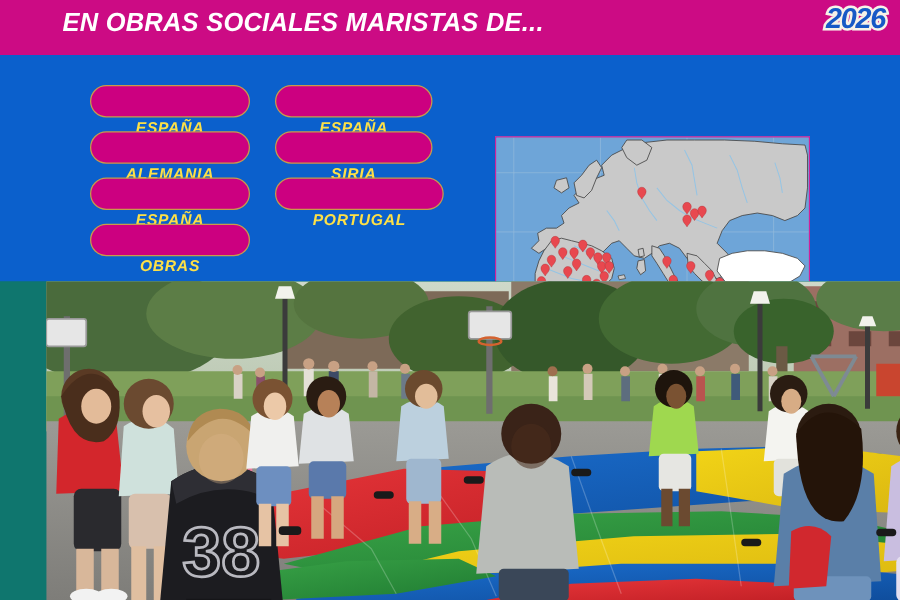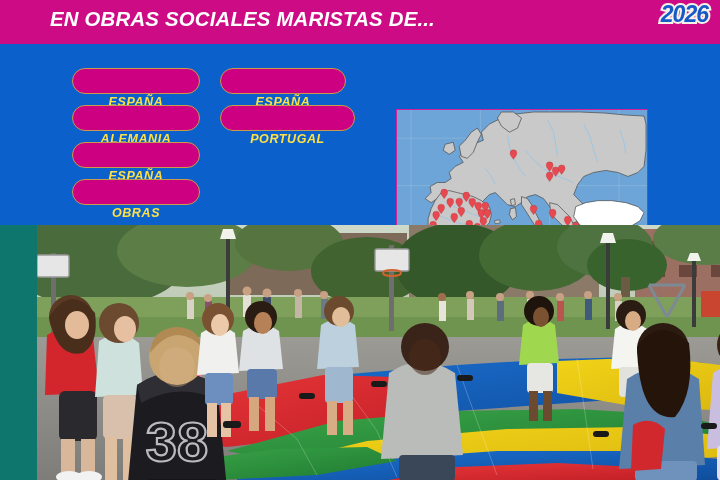--- a/index.html
+++ b/index.html
@@ -101,20 +101,23 @@
         <span>ESPAÑA</span>
       </div>
       <div class="pill w128">
         <span>OBRAS</span>
       </div>
     </div>
 
     <div class="btn-col col-right">
       <div class="pill w126">
         <span>ESPAÑA</span>
+      </div>
+      <div class="pill w126">
+        <span>SIRIA</span>
       </div>
       <div class="pill w135">
         <span>PORTUGAL</span>
       </div>
     </div>
 
     <div class="map-frame">
       <svg class="map-svg" viewBox="0 0 249 140" preserveAspectRatio="none">
         <rect x="0" y="0" width="249" height="140" fill="#6ea5d8"></rect>
 

